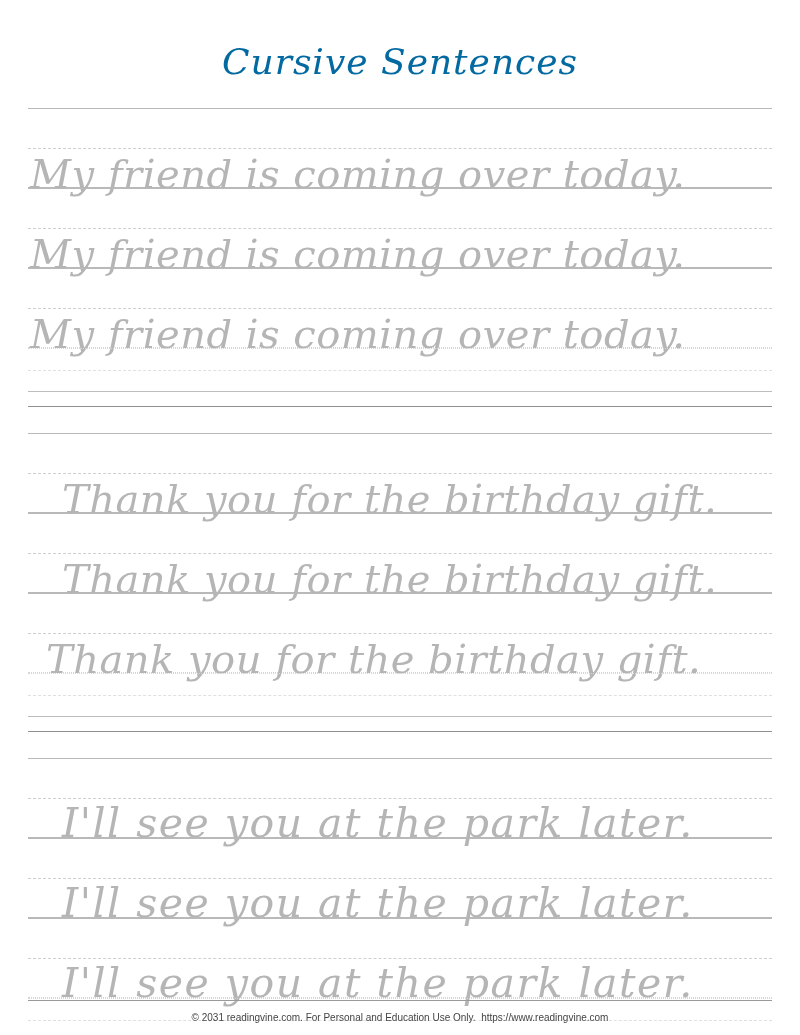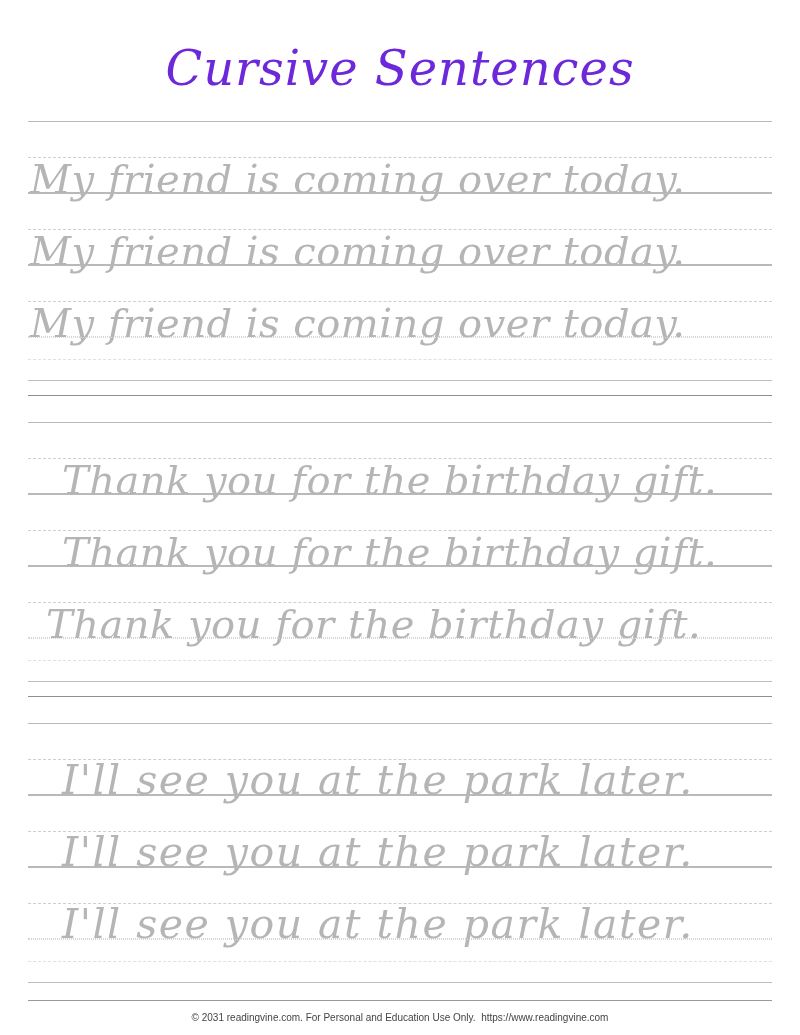--- a/index.html
+++ b/index.html
@@ -22,23 +22,23 @@
     height: 1035px;
     box-sizing: border-box;
   }
 
   
   .title {
     text-align: center;
     font-family: "DejaVu Serif", serif;
     font-style: italic;
     font-weight: 400;
-    font-size: 48px;
+    font-size: 36px;
     letter-spacing: 1px;
-    color: #6d28d9;
+    color: #0369a1;
     padding-top: 42px;
     line-height: 1.1;
     user-select: none;
   }
 
   
   .worksheet {
     margin: 0 auto;
     width: 744px;
     padding-top: 26px;
@@ -47,21 +47,21 @@
   .block {
     margin-bottom: 26px;
   }
   .block.last {
     margin-bottom: 8px;
   }
 
   
   .row {
     position: relative;
-    height: 72px;
+    height: 80px;
     box-sizing: border-box;
   }
 
   .line-top,
   .line-bottom,
   .line-mid {
     position: absolute;
     left: 0;
     right: 0;
     height: 0;

